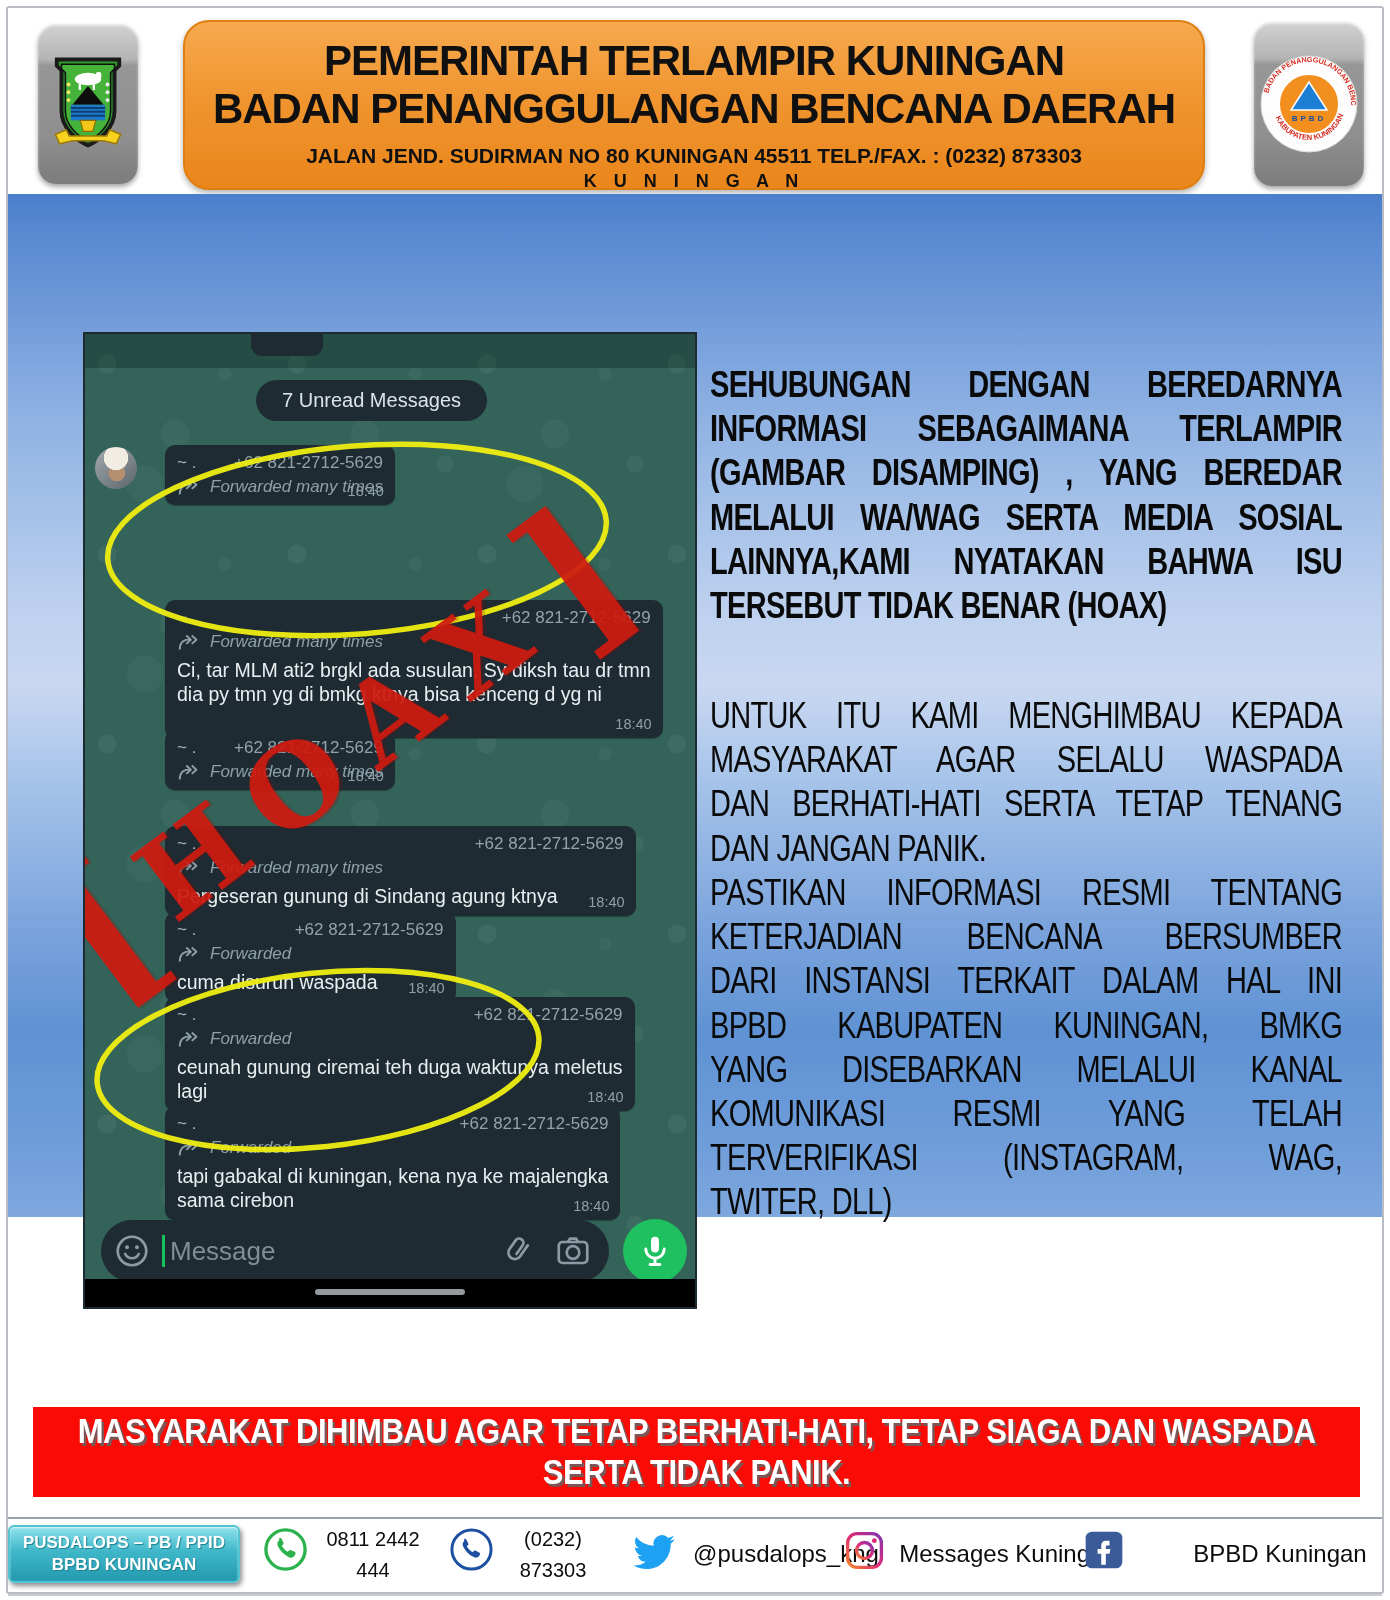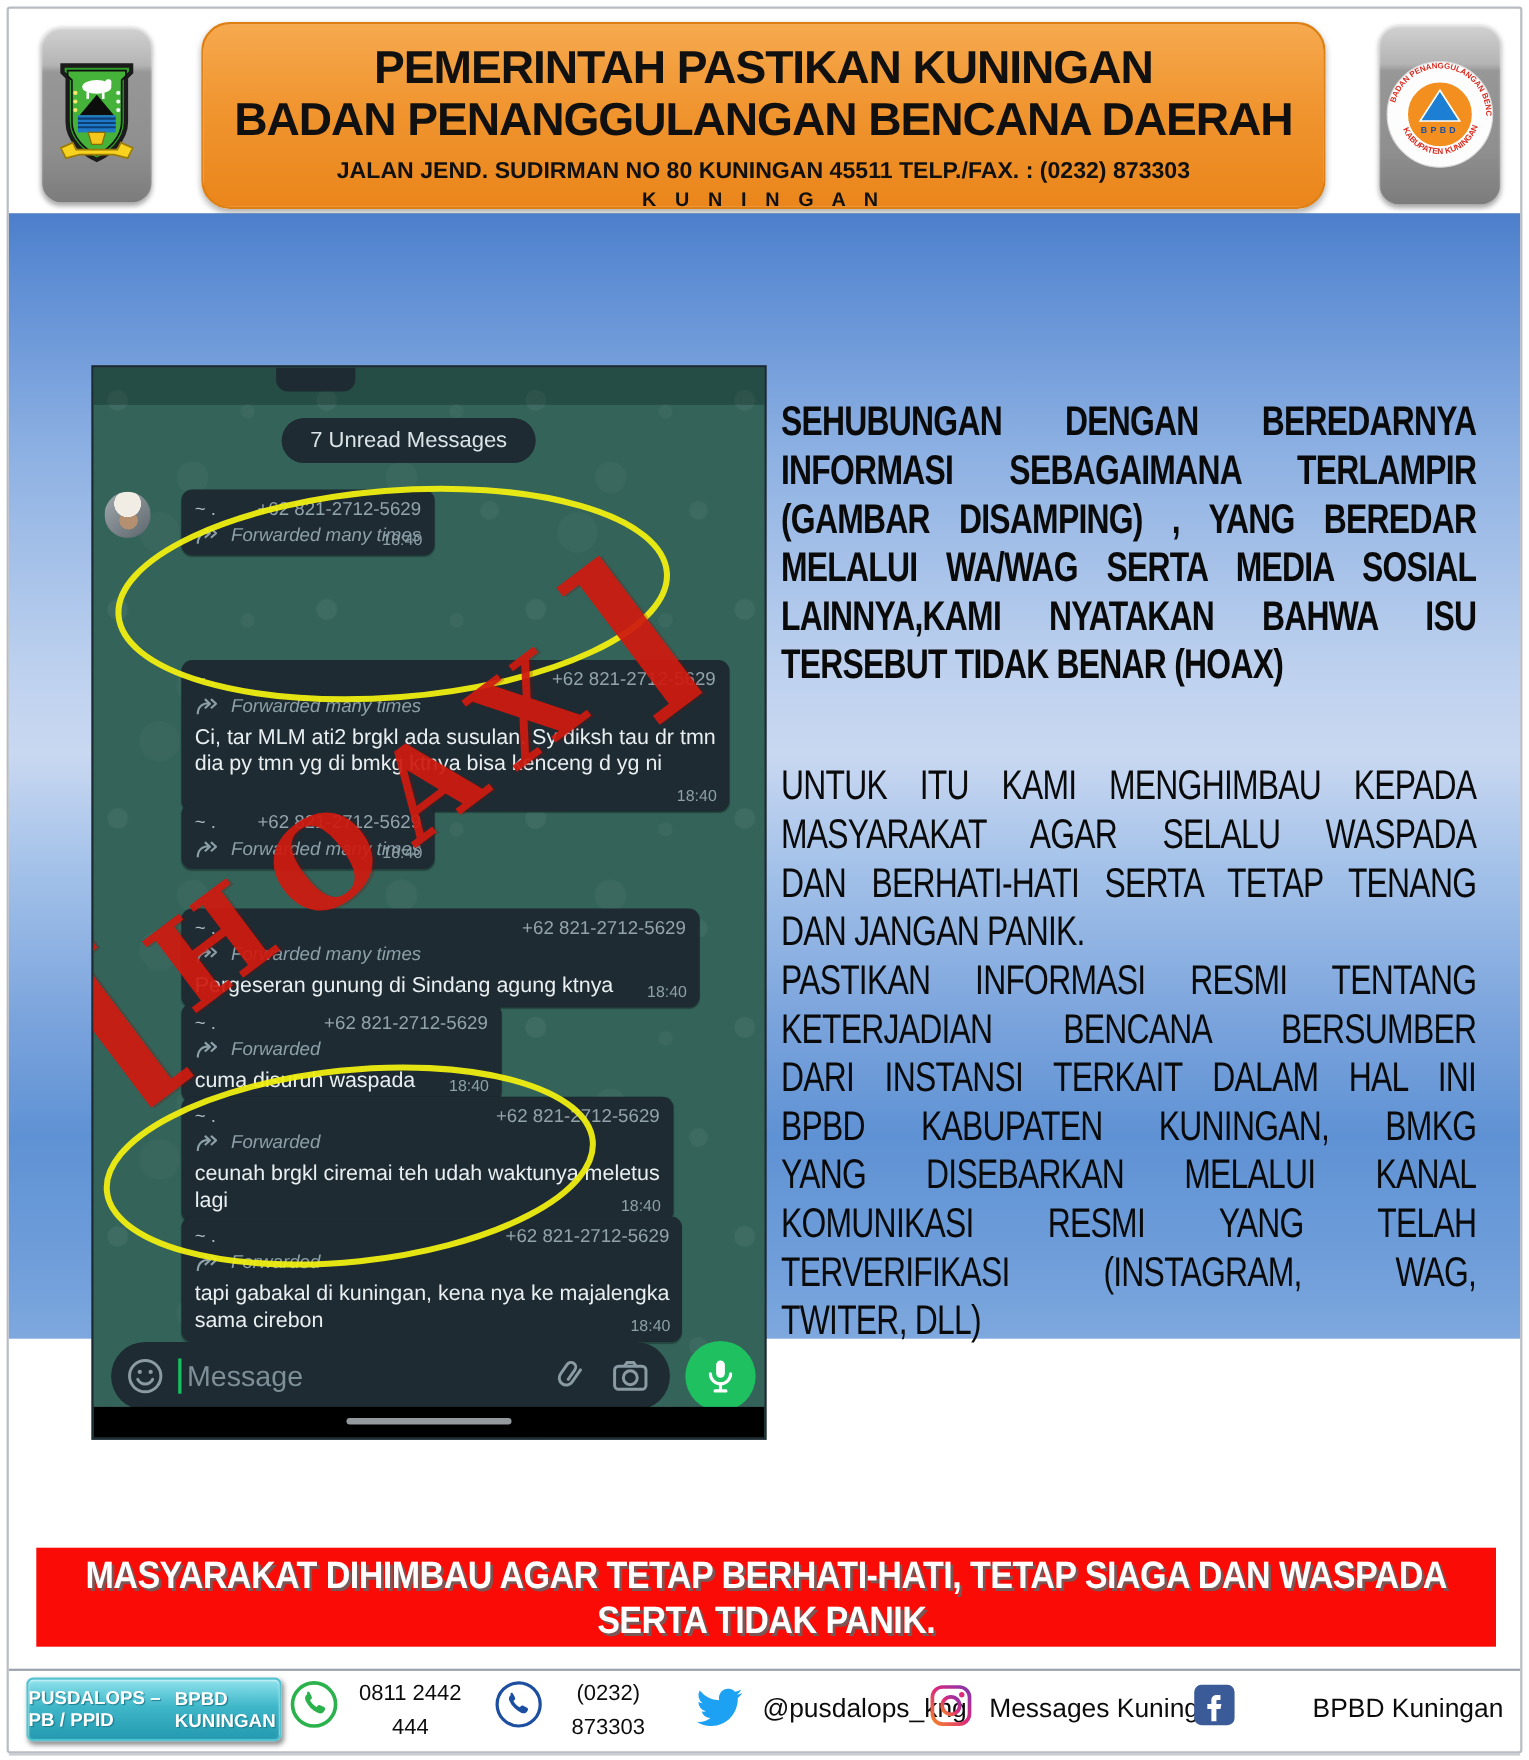--- a/index.html
+++ b/index.html
@@ -82,24 +82,24 @@
   .aline.endl{text-align:left;text-align-last:left;}
   #para1 .aline{font-weight:bold;}
   
   #redbanner{left:33px;top:1407px;width:1327px;height:90px;background:#fa0b06;z-index:5;
              display:flex;flex-direction:column;align-items:center;justify-content:center;
              transform:none;}
   #redbanner .bl{color:#fff;font-weight:bold;font-size:31px;letter-spacing:-0.5px;line-height:41px;
                  text-shadow:2.5px 2.5px 0 rgba(100,100,100,.85);transform:scaleY(1.12);}
   
   #footer{left:8px;top:1517px;right:8px;height:75px;background:#fff;border-top:2px solid #9aa2ac;border-bottom:2px solid #c9ccd1;}
-  #badge{left:24px;top:1525px;width:228px;height:54px;border-radius:6px;
+  #badge{left:8px;top:1525px;width:228px;height:54px;border-radius:6px;
          background:linear-gradient(180deg,#8fe2ec 0%,#3fb7c9 45%,#2499af 100%);
          border:2px solid #53c3d1;box-shadow:2px 3px 5px rgba(0,0,0,.45), inset 0 1px 2px rgba(255,255,255,.7);
-         display:flex;flex-direction:row;align-items:center;justify-content:center;color:#fff;}
+         display:flex;flex-direction:column;align-items:center;justify-content:center;color:#fff;}
   #badge .b1{font-size:17px;font-weight:bold;text-shadow:1px 1px 1px #1d7e8e;}
   #badge .b2{font-size:17px;font-weight:bold;text-shadow:1px 1px 1px #1d7e8e;margin-top:2px;}
   .fitem-text{color:#0c0c0c;text-align:center;font-size:20px;line-height:31px;}
   .fitem-text.small{font-size:24px;line-height:28px;}
   .ficon{display:flex;align-items:center;justify-content:center;}
 </style>
 </head>
 <body>
 
 <div class="abs" id="header">
@@ -119,21 +119,21 @@
       <circle cx="25" cy="40" r="2.5" fill="#f5e96a"></circle>
         <circle cx="25" cy="50" r="2.5" fill="#f5e96a"></circle>
       <circle cx="25" cy="60" r="2.5" fill="#f5e96a"></circle>
         <circle cx="75" cy="40" r="2.5" fill="#eef2ee"></circle>
       <circle cx="75" cy="50" r="2.5" fill="#eef2ee"></circle>
         <circle cx="75" cy="60" r="2.5" fill="#eef2ee"></circle>
     </svg>
   </div>
 
   <div class="abs" id="orange">
-    <div class="t1">PEMERINTAH PASTIKAN KUNINGAN</div>
+    <div class="t1">PEMERINTAH TERLAMPIR KUNINGAN</div>
     <div class="t2">BADAN PENANGGULANGAN BENCANA DAERAH</div>
     <div class="addr">JALAN JEND. SUDIRMAN NO 80 KUNINGAN 45511 TELP./FAX. : (0232) 873303</div>
     <div class="city">K U N I N G A N</div>
   </div>
 
   <div class="abs gray-btn" id="gray-right">
     <svg width="100" height="100" viewBox="0 0 100 100">
       <defs>
         <path id="arcTop" d="M50 8 a42 42 0 0 1 0 84" transform="rotate(-90 50 50)"></path>
         <path id="arcBot" d="M14 50 a36 36 0 0 0 72 0"></path>
@@ -252,21 +252,21 @@
       <div class="meta">
         <span class="sn">~ .</span>
         <span class="ph">+62 821-2712-5629</span>
       </div>
       <div class="fwd">
         <svg width="24" height="17" viewBox="0 0 26 17">
           <path d="M3 16 C3 8 8 5 14 5 M10 1 l5 4.5 -5 4.5 M16 1 l5 4.5 -5 4.5" fill="none" stroke="#8da0a8" stroke-width="2.1" stroke-linejoin="round"></path>
         </svg>
         <span class="ft">Forwarded</span>
       </div>
-      <div class="body">ceunah brgkl ciremai teh udah waktunya meletus
+      <div class="body">ceunah gunung ciremai teh duga waktunya meletus
 lagi</div>
       <span class="mtime">18:40</span>
     </div>
   </div>
 
   <div class="abs msg" style="top: 772px;">
     
     <div class="bubble">
       <div class="meta">
         <span class="sn">~ .</span>

